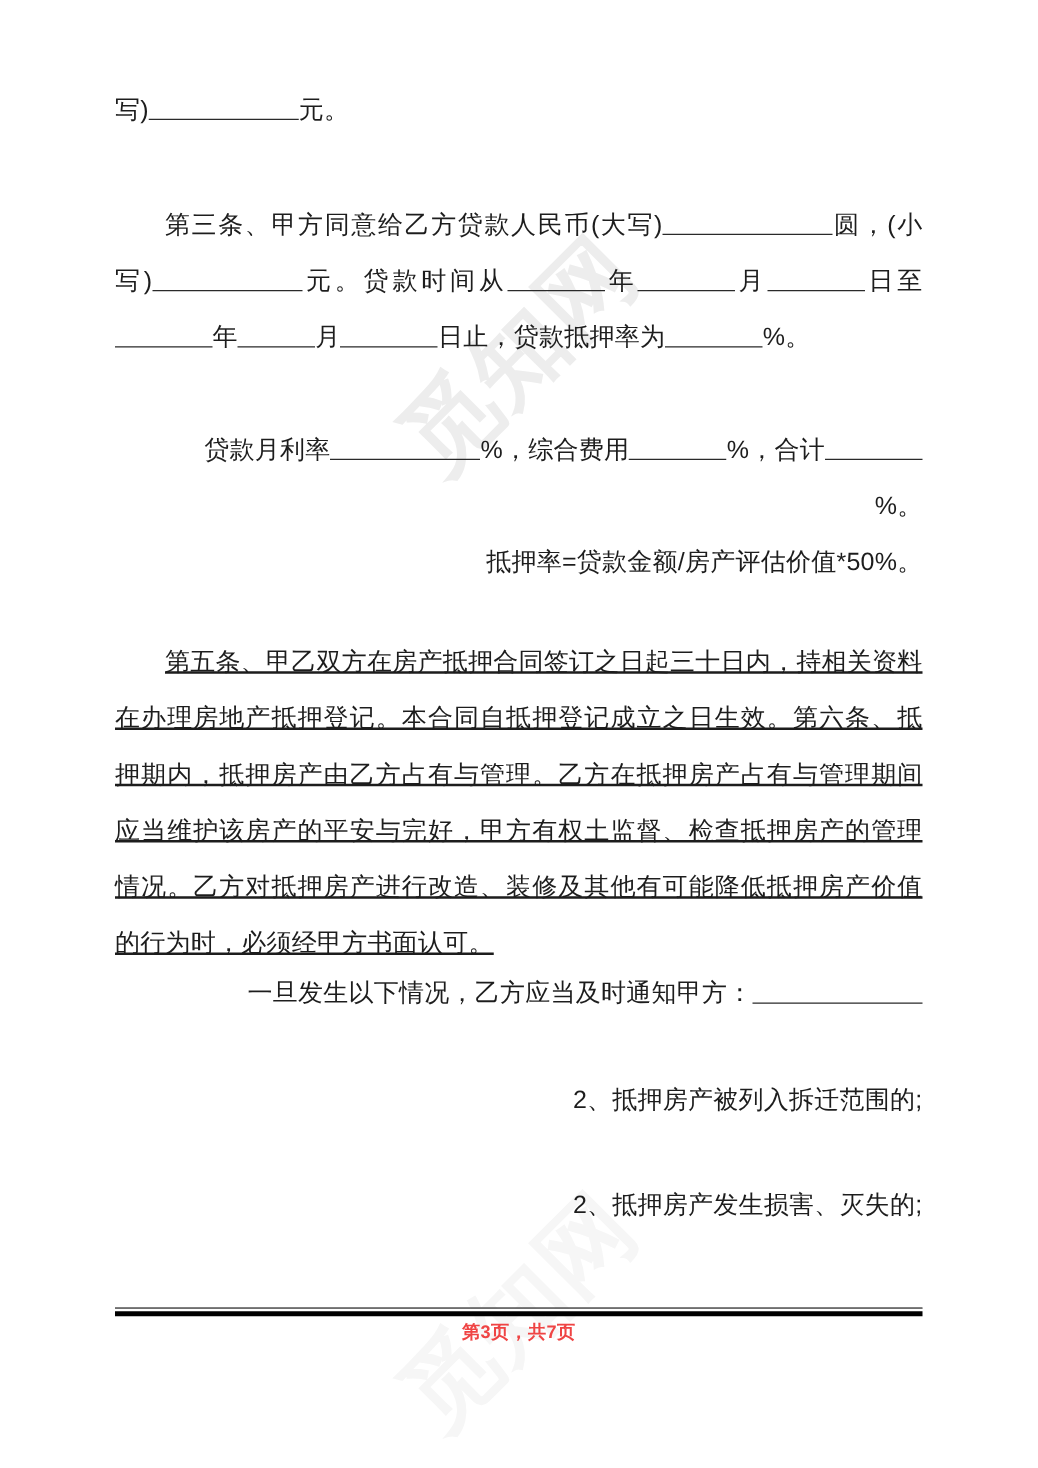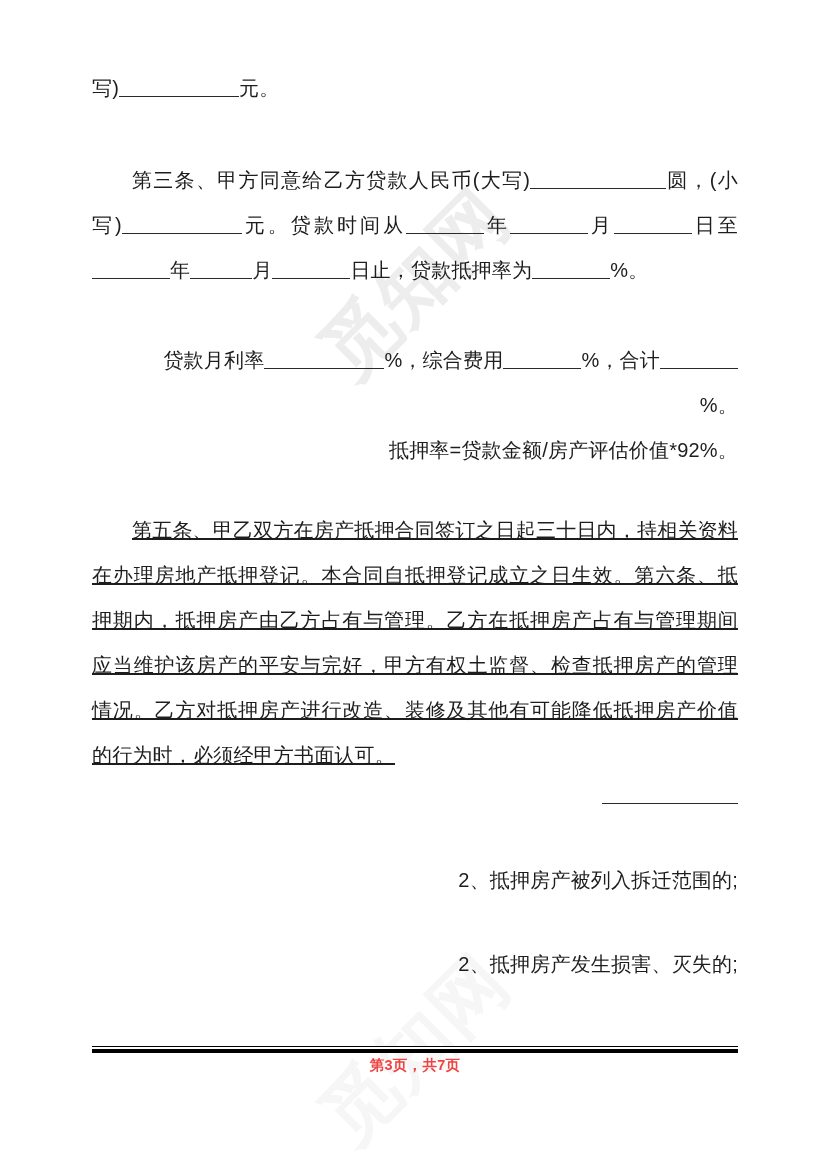--- a/index.html
+++ b/index.html
@@ -120,25 +120,25 @@
   <div class="watermark wm-bottom">觅知网</div>
 
   <div class="doc">
 
     <div class="para" style="top:66px;"><span>写)</span><span class="blank b-xl"></span><span>元。</span></div>
 
     <div class="para indent" style="top:158px;"><span>第三条、甲方同意给乙方贷款人民币(大写)</span><span class="blank b-xxl"></span><span>圆，(小写)</span><span class="blank b-xl"></span><span>元。贷款时间从</span><span class="blank b-md"></span><span>年</span><span class="blank b-md"></span><span>月</span><span class="blank b-md"></span><span>日至</span><span class="blank b-md"></span><span>年</span><span class="blank b-sm"></span><span>月</span><span class="blank b-md"></span><span>日止，贷款抵押率为</span><span class="blank b-md"></span><span>%。</span></div>
 
     <div class="para indent nojust" style="top:338px;"><span>贷款月利率</span><span class="blank b-xl"></span><span>%，综合费用</span><span class="blank b-md"></span><span>%，合计</span><span class="blank b-md"></span><span>%。</span></div>
 
-    <div class="para nojust" style="top:428px;"><span>抵押率=贷款金额/房产评估价值*92%。</span></div>
+    <div class="para nojust" style="top:428px;"><span>抵押率=贷款金额/房产评估价值*50%。</span></div>
 
     <div class="para indent" style="top:508px;text-decoration:underline;"><span>第五条、甲乙双方在房产抵押合同签订之日起三十日内，持相关资料在办理房地产抵押登记。本合同自抵押登记成立之日生效。第六条、抵押期内，抵押房产由乙方占有与管理。乙方在抵押房产占有与管理期间应当维护该房产的平安与完好，甲方有权土监督、检查抵押房产的管理情况。乙方对抵押房产进行改造、装修及其他有可能降低抵押房产价值的行为时，必须经甲方书面认可。</span></div>
 
-    <div class="para indent nojust" style="top:773px;"><span class="blank b-xxl"></span></div>
+    <div class="para indent nojust" style="top:773px;"><span>一旦发生以下情况，乙方应当及时通知甲方：</span><span class="blank b-xxl"></span></div>
 
     <div class="para indent nojust" style="top:858px;"><span>2、抵押房产被列入拆迁范围的;</span></div>
 
     <div class="para indent nojust" style="top:942px;"><span>2、抵押房产发生损害、灭失的;</span></div>
 
   </div>
 
   <div class="footer-rule">
     <div class="thin"></div>
     <div class="gap"></div>

